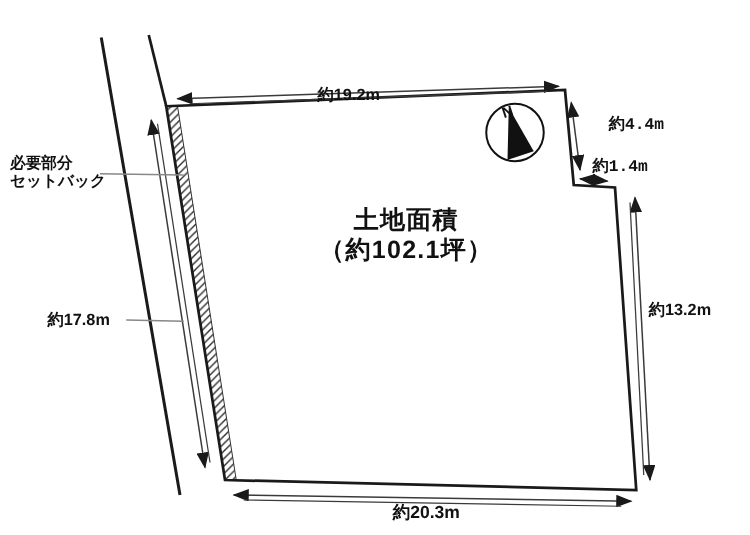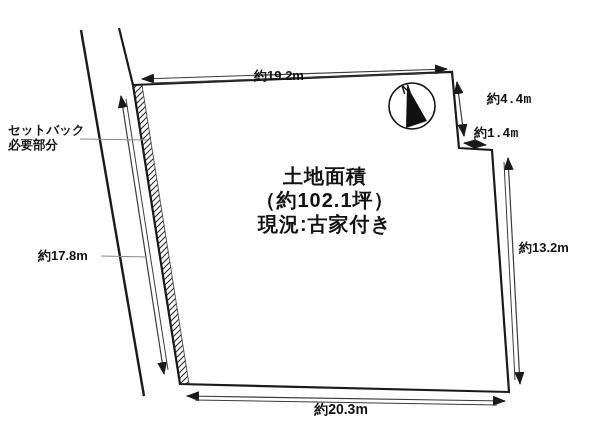--- a/index.html
+++ b/index.html
@@ -111,23 +111,22 @@
 
   <div class="lbl" style="left:474px;top:127px;font-family:Liberation Mono, monospace;">約1.4m</div>
 
   <div class="lbl" style="left:519px;top:241px;">約13.2m</div>
 
   <div class="lbl centered" style="left:341px;top:402px;font-size:14px;">約20.3m</div>
 
   <div class="lbl" style="left:38px;top:249px;">約17.8m</div>
 
   <div class="setback-lbl">
+    <div>必要部分</div>
     <div>セットバック</div>
-    <div>必要部分</div>
   </div>
 
   <div class="area-info">
     <div>土地面積</div>
     <div>（約102.1坪）</div>
-    <div>現況:古家付き</div>
   </div>
 
 </div>
 
 </body></html>

